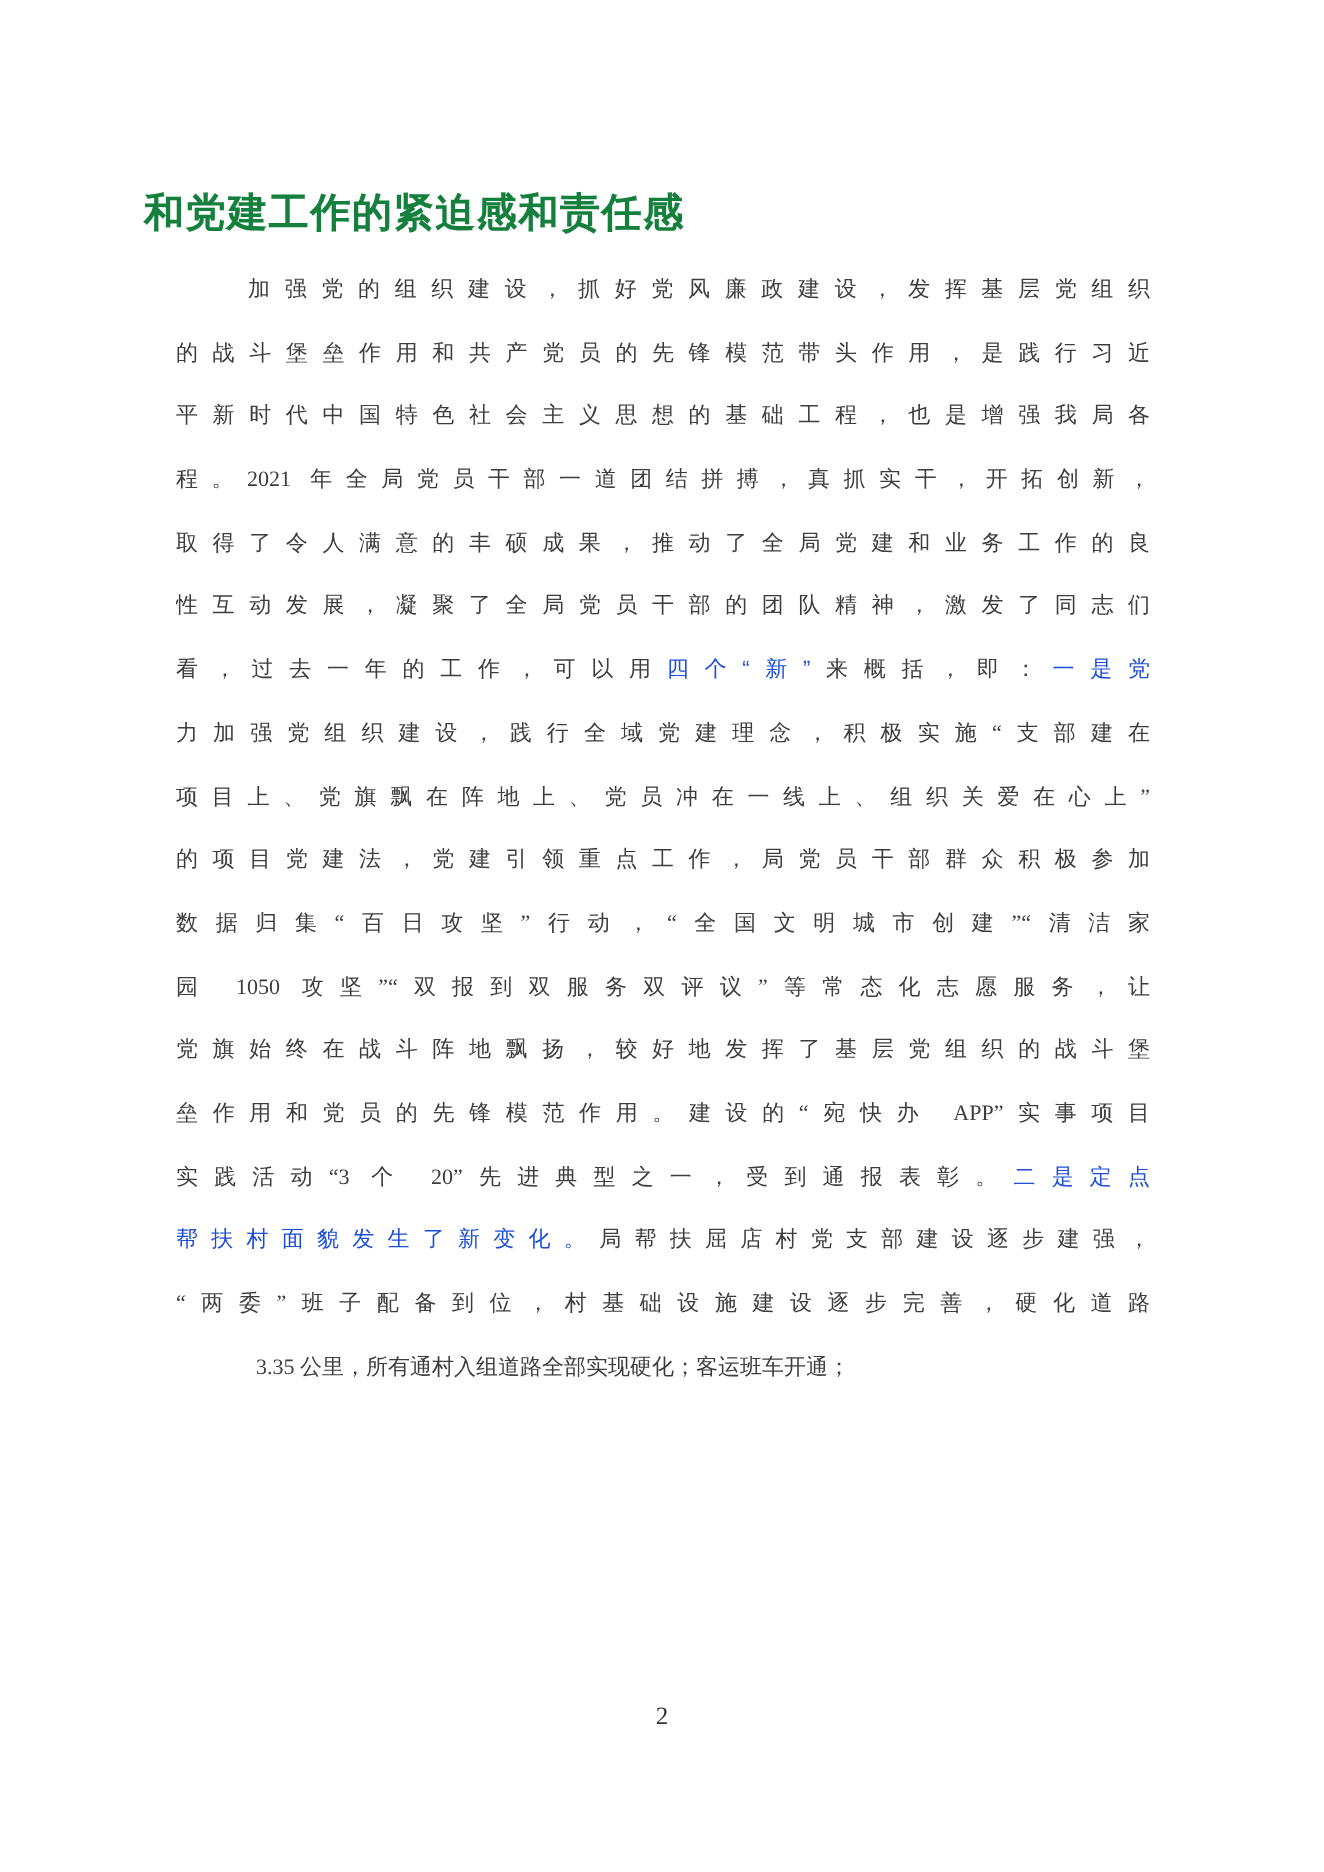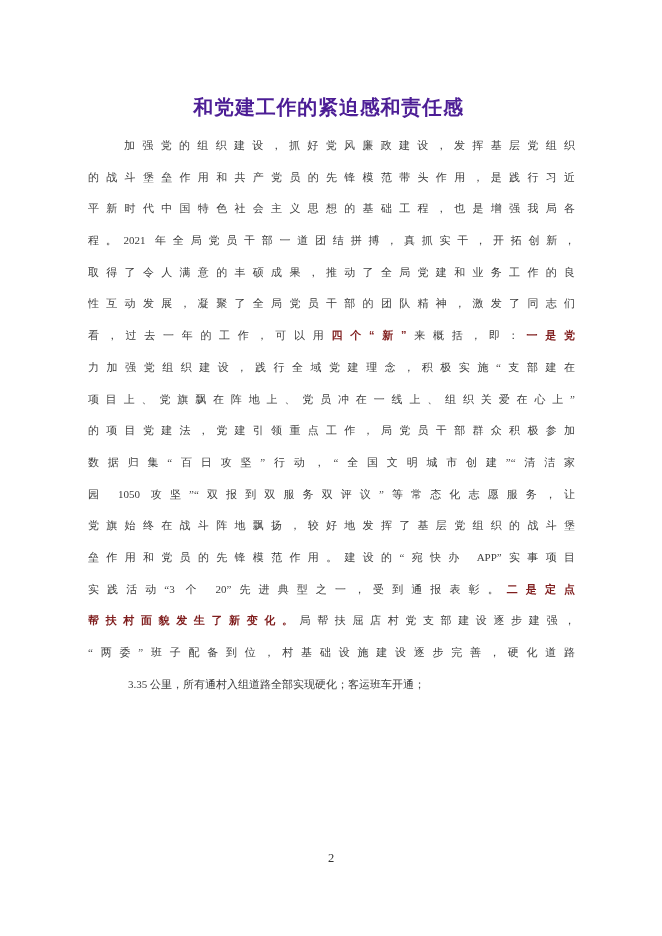--- a/index.html
+++ b/index.html
@@ -10,31 +10,30 @@
   .page {
     position: relative;
     width: 662px;
     height: 936px;
     background: #ffffff;
     overflow: hidden;
     font-family: "Liberation Serif", "DejaVu Serif", serif;
   }
   .heading {
     position: absolute;
-    left: 85px;
+    left: 72px;
     top: 93px;
     width: 487px;
     font-family: "Liberation Sans", "DejaVu Sans", sans-serif;
     font-weight: 700;
     font-size: 20px;
     line-height: 28px;
     letter-spacing: 0.8px;
-    color: #4c1d95;
+    color: #15803d;
     white-space: nowrap;
-    text-align: center;
   }
   .body-text {
     position: absolute;
     left: 88px;
     top: 130px;
     width: 487px;
   }
   .line {
     font-size: 11px;
     line-height: 31.7px;
@@ -46,22 +45,22 @@
     overflow: hidden;
   }
   .line.indent {
     text-indent: 36px;
   }
   .line.last {
     text-align-last: left;
     margin-left: 40px;
   }
   .line b {
-    font-weight: 700;
-    color: #7f1d1d;
+    font-weight: 400;
+    color: #1d4ed8;
     font-family: "Liberation Sans", "DejaVu Sans", sans-serif;
   }
   .page-number {
     position: absolute;
     left: 0;
     right: 0;
     top: 851px;
     text-align: center;
     font-size: 12.5px;
     color: #333333;

